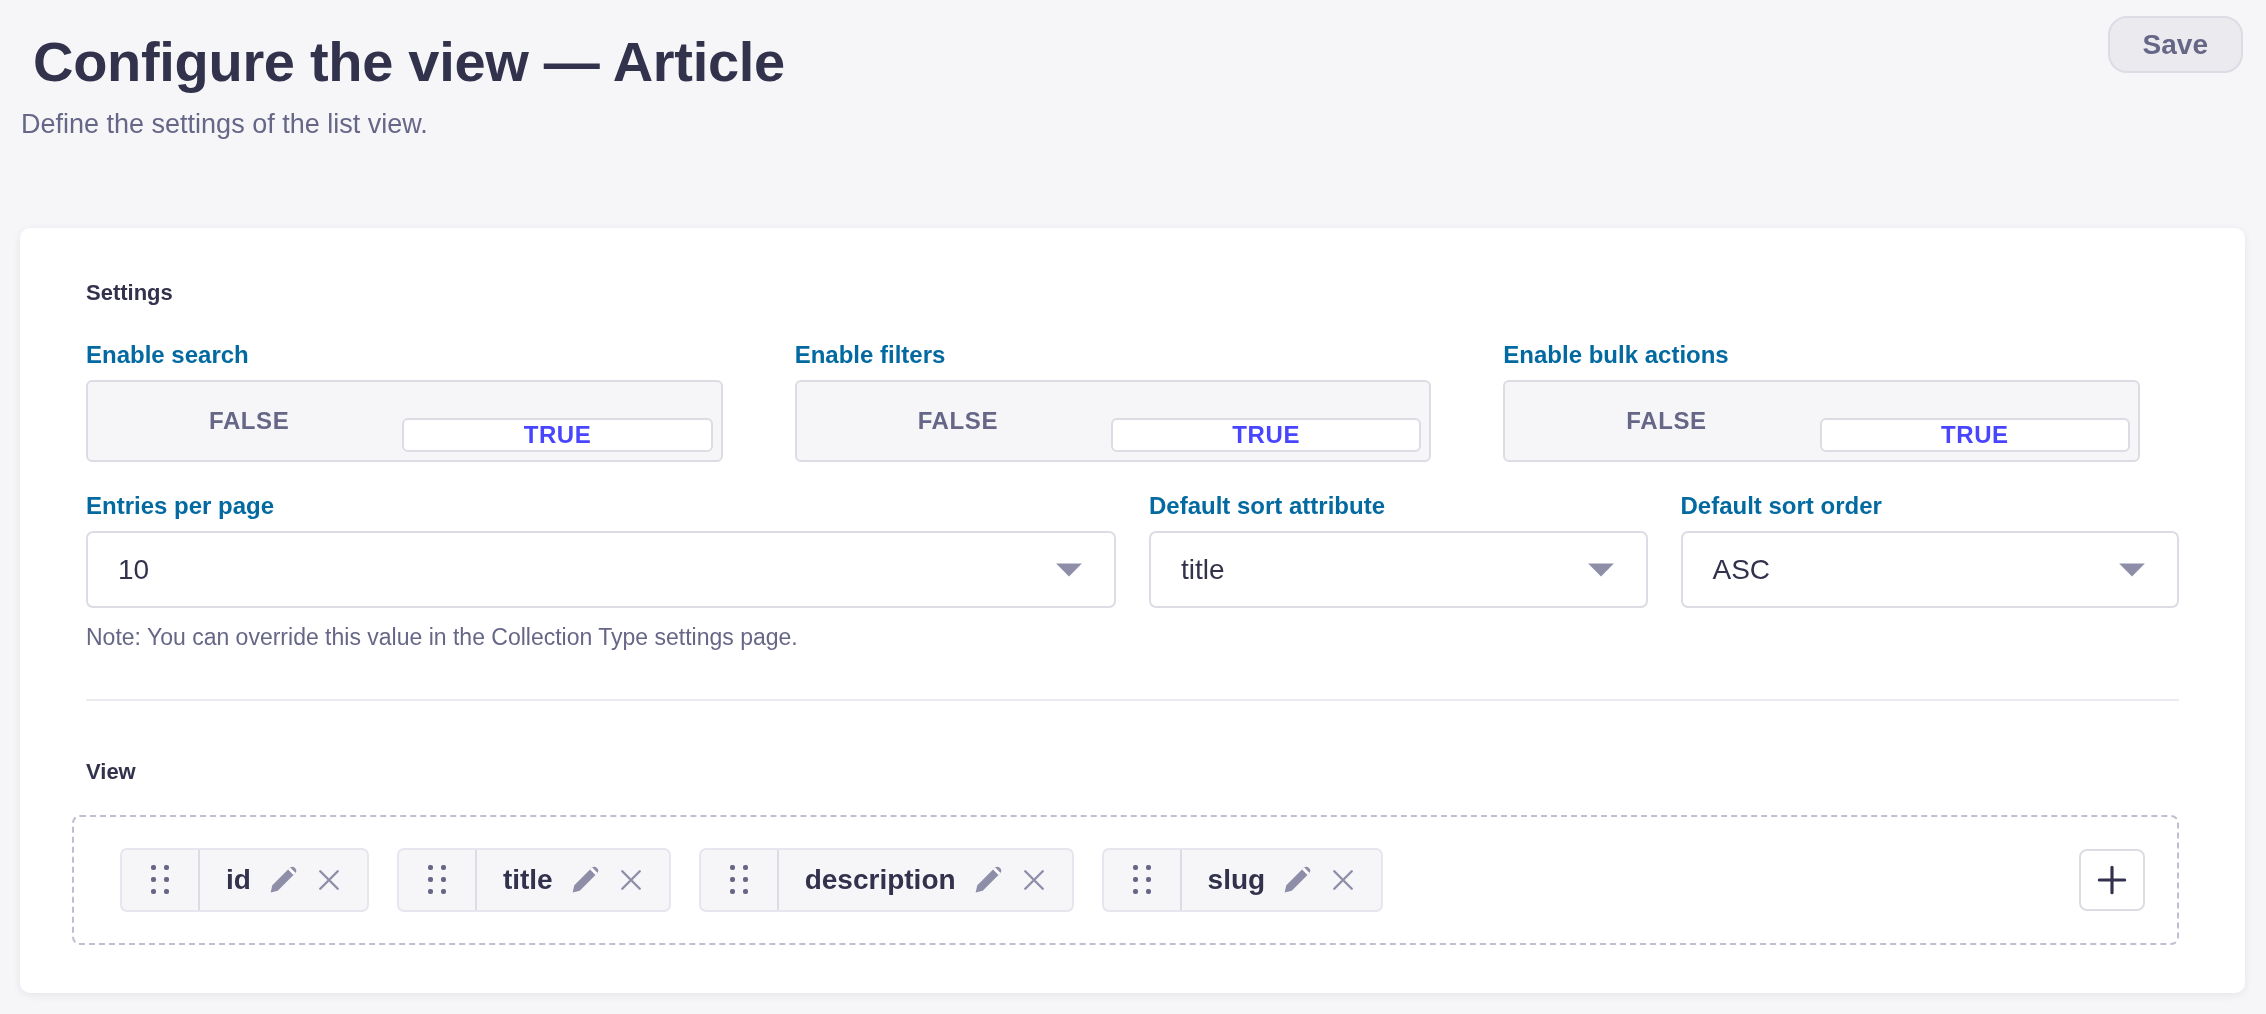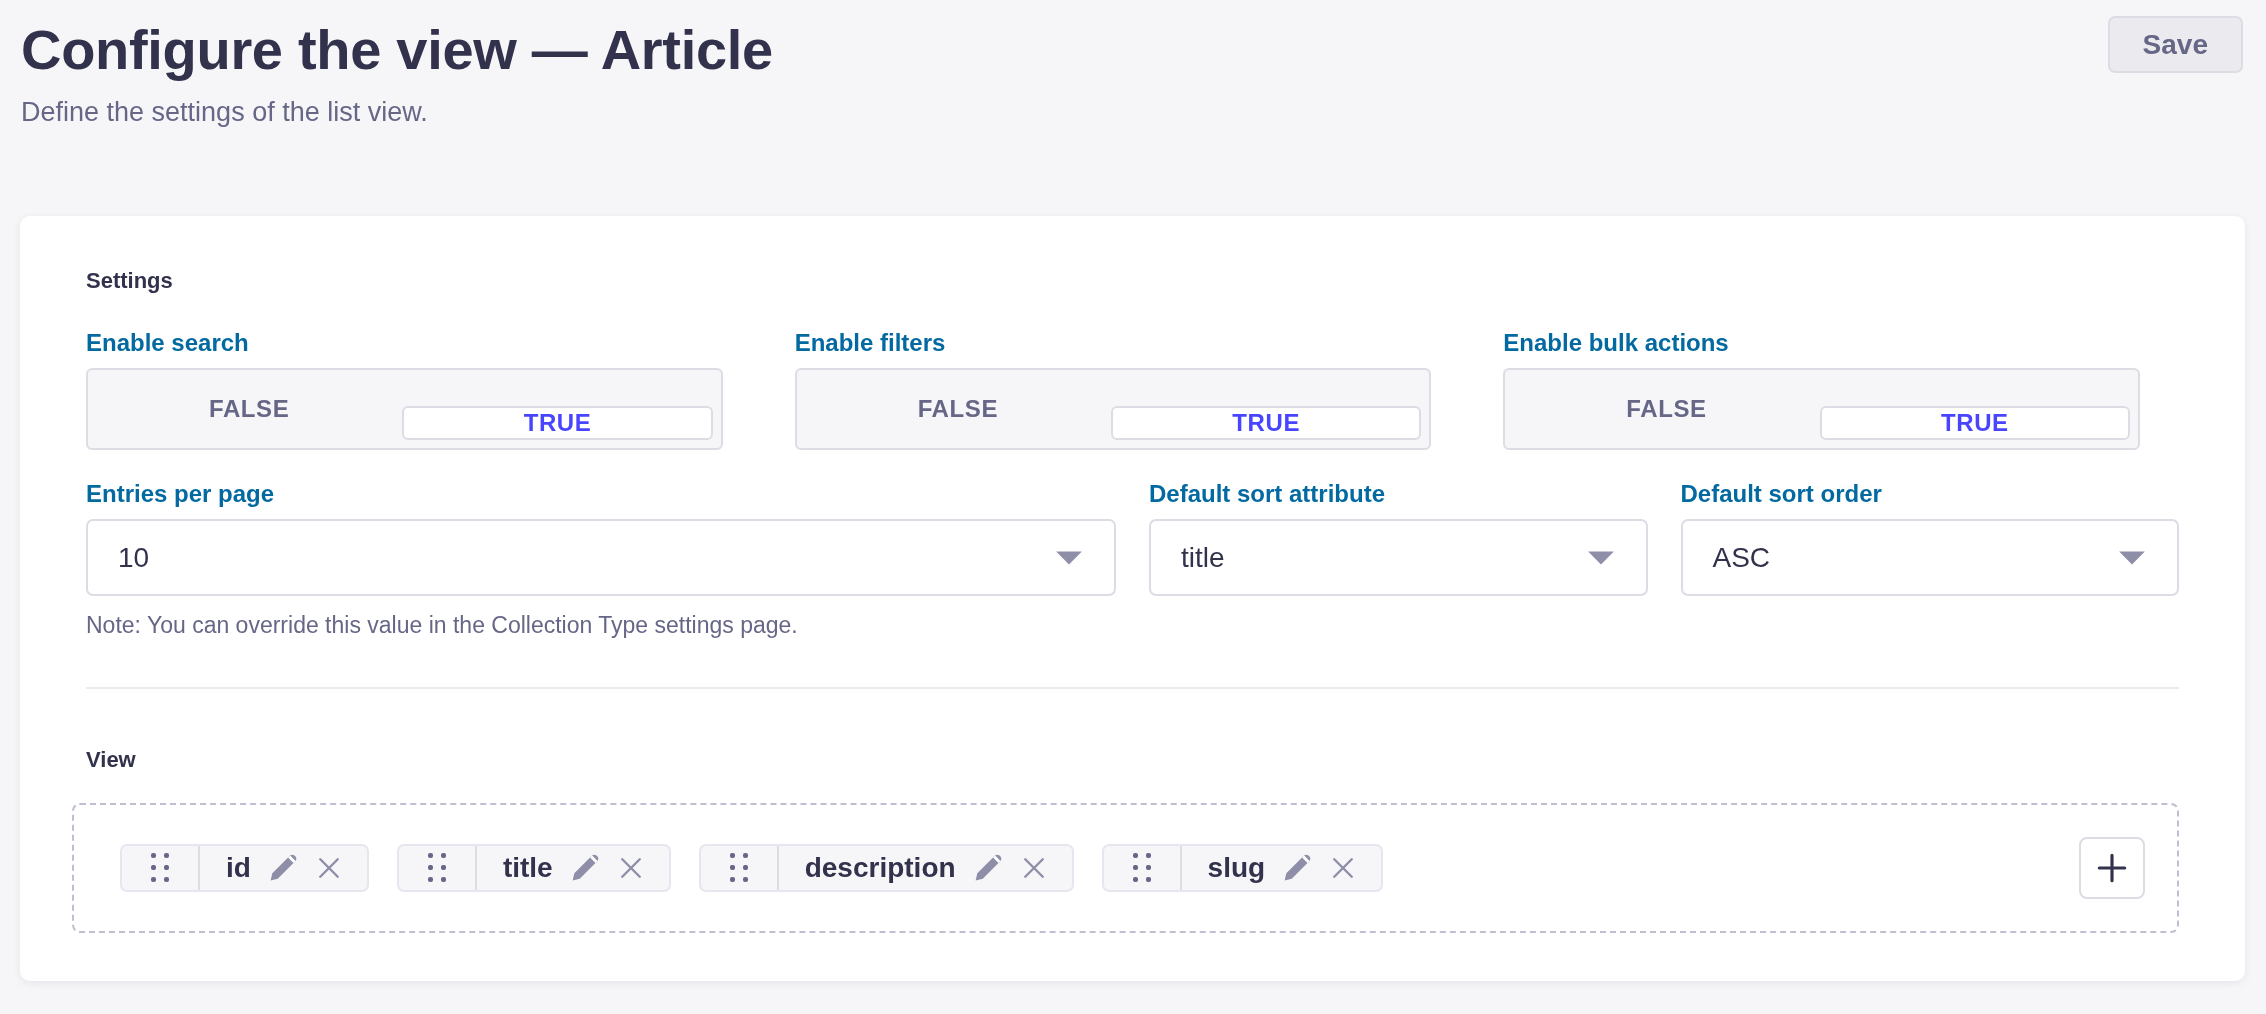--- a/index.html
+++ b/index.html
@@ -7,29 +7,29 @@
   body {
     width: 2266px; height: 1014px; overflow: hidden;
     background: #f6f6f9;
     font-family: "Liberation Sans", "DejaVu Sans", sans-serif;
     color: #32324d;
   }
 
   
   .header { position: relative; padding: 16px 23px 0 21px; }
   .page-title {
-    margin: 0; font-size: 56px; font-weight: 700; color: #32324d;
+    margin: 12px; font-size: 56px; font-weight: 700; color: #32324d;
     letter-spacing: -0.3px; line-height: 1.2;
   }
   .page-subtitle { margin: 14px 0 0; font-size: 27px; font-weight: 400; color: #666687; }
   .save-btn {
     position: absolute; top: 16px; right: 23px;
     height: 57px; padding: 0 33px;
     font-family: inherit; font-size: 28px; font-weight: 600; color: #666687;
-    background: #eaeaef; border: 2px solid #dcdce4; border-radius: 7px;
+    background: #eaeaef; border: 2px solid #dcdce4; border-radius: 19px;
     cursor: pointer;
   }
 
   
   .card {
     margin: 88px 21px 0 20px;
     background: #ffffff; border-radius: 10px;
     box-shadow: 0 2px 8px rgba(33, 33, 52, 0.08);
     padding: 52px 66px 48px;
   }
@@ -69,21 +69,21 @@
   .divider { border: none; border-top: 2px solid #eaeaef; margin: 48px 0 0; }
 
   
   .dashed {
     margin-left: -14px; min-height: 130px;
     border: 2px dashed #bfbfd1; border-radius: 8px;
     padding: 30px 32px 30px 46px;
     display: flex; align-items: center; gap: 28px;
   }
   .pill {
-    height: 48px; display: flex; align-items: stretch;
+    height: 64px; display: flex; align-items: stretch;
     background: #f6f6f9; border: 2px solid #e6e6f0; border-radius: 7px;
   }
   .pill-handle {
     width: 78px; display: flex; align-items: center; justify-content: center;
     border-right: 2px solid #dcdce4; cursor: grab;
   }
   .dots { display: grid; grid-template-columns: repeat(2, 5px); grid-template-rows: repeat(3, 5px); gap: 7px 8px; }
   .dots i { background: #666687; border-radius: 2px; }
   .pill-body { display: flex; align-items: center; gap: 17px; padding: 0 24px 0 26px; }
   .pill-label { font-size: 28px; font-weight: 700; color: #32324d; white-space: nowrap; }

